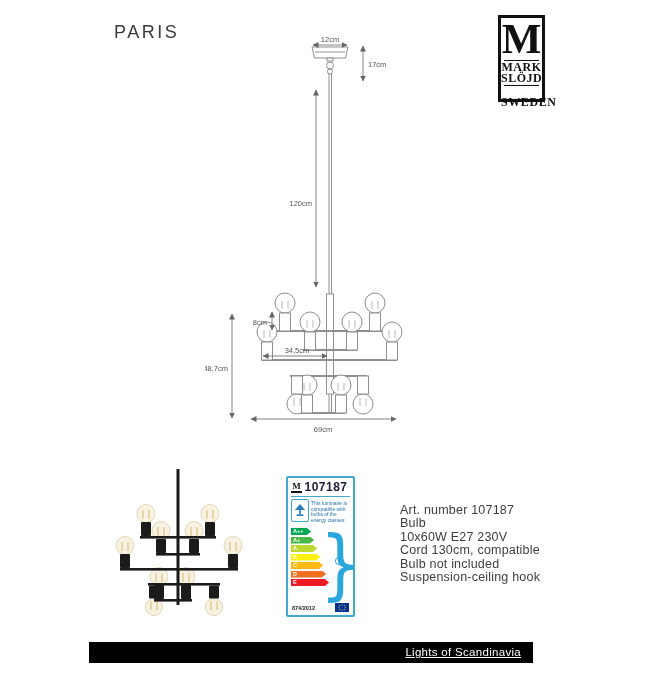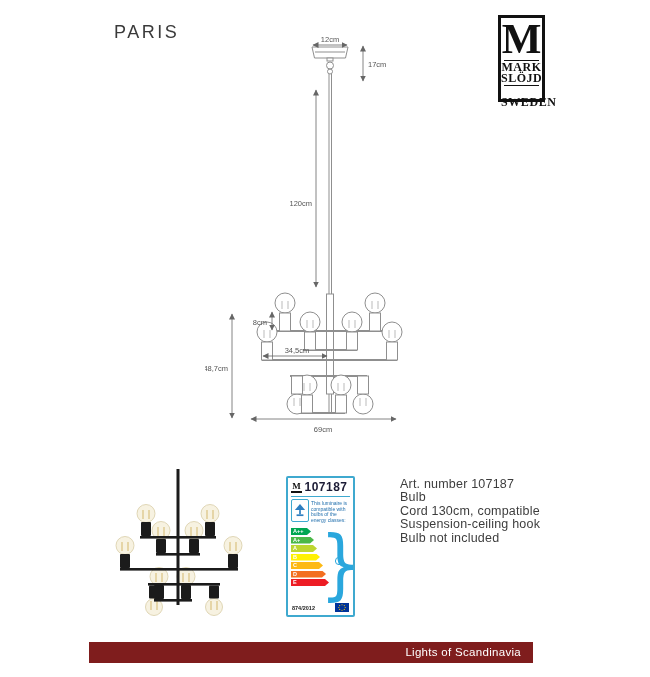--- a/index.html
+++ b/index.html
@@ -41,21 +41,21 @@
          clip-path:polygon(0 0,calc(100% - 4px) 0,100% 50%,calc(100% - 4px) 100%,0 100%);}
   .a0{width:20px}.a1{width:23px}.a2{width:26px}.a3{width:29px}.a4{width:32px}.a5{width:35px}.a6{width:38px}
   .brace{position:absolute;left:29px;top:-6px;font-size:76px;line-height:84px;color:#2aa7dd;
          font-family:"DejaVu Sans",sans-serif;transform:scaleX(0.85);transform-origin:left;}
   .bulbico{position:absolute;left:43px;top:28px;}
   .efoot{position:absolute;left:4px;right:4px;bottom:3px;display:flex;align-items:center;
          justify-content:space-between;}
   .reg{font-size:5.5px;font-weight:bold;color:#222;}
 
   
-  .details{position:absolute;left:400px;top:478px;font-size:12.5px;line-height:13.4px;
+  .details{position:absolute;left:400px;top:504px;font-size:12.5px;line-height:13.4px;
            color:#3d3d3d;letter-spacing:0.2px;}
 
   
   .footbar{position:absolute;left:89px;top:642px;width:444px;height:21px;background:#1b9cd6;
            color:#fff;font-size:11.5px;line-height:21px;text-align:right;padding-right:12px;
            box-sizing:border-box;letter-spacing:0.3px;}
 </style>
 </head>
 <body>
 
@@ -255,22 +255,23 @@
           <circle cx="3.8" cy="4.5" r="0.55"></circle>
             <circle cx="4.7" cy="2.6" r="0.55"></circle>
         </g>
       </svg>
     </div>
   </div>
 
   <div class="details">
     <div>Art. number 107187</div>
     <div>Bulb</div>
+    <div>10x60W E27 230V</div>
     <div>Cord 130cm, compatible</div>
+    <div>Bulb not included</div>
     <div>Suspension-ceiling hook</div>
-    <div>Bulb not included</div>
-  </div>
-
-  <div class="footbar" style="background: #7f1d1d;">
+  </div>
+
+  <div class="footbar" style="background: #000000; text-decoration: underline;">
     <span>Lights of Scandinavia</span>
   </div>
 
 </div>
 
 </body></html>

